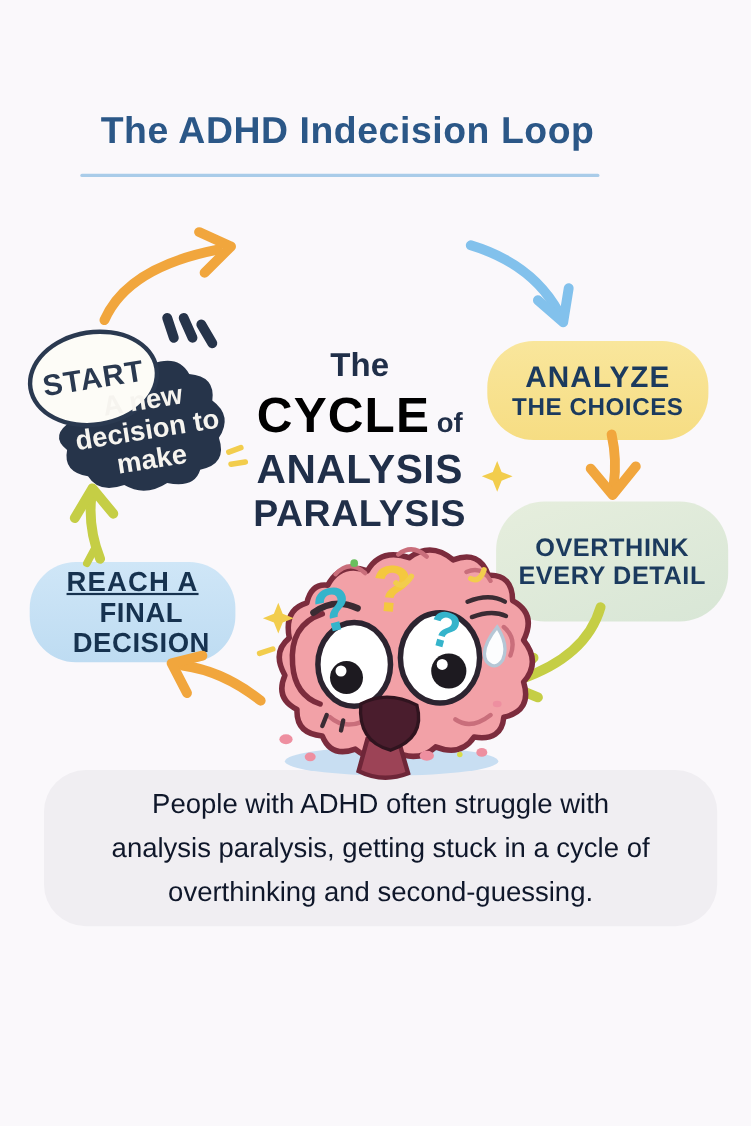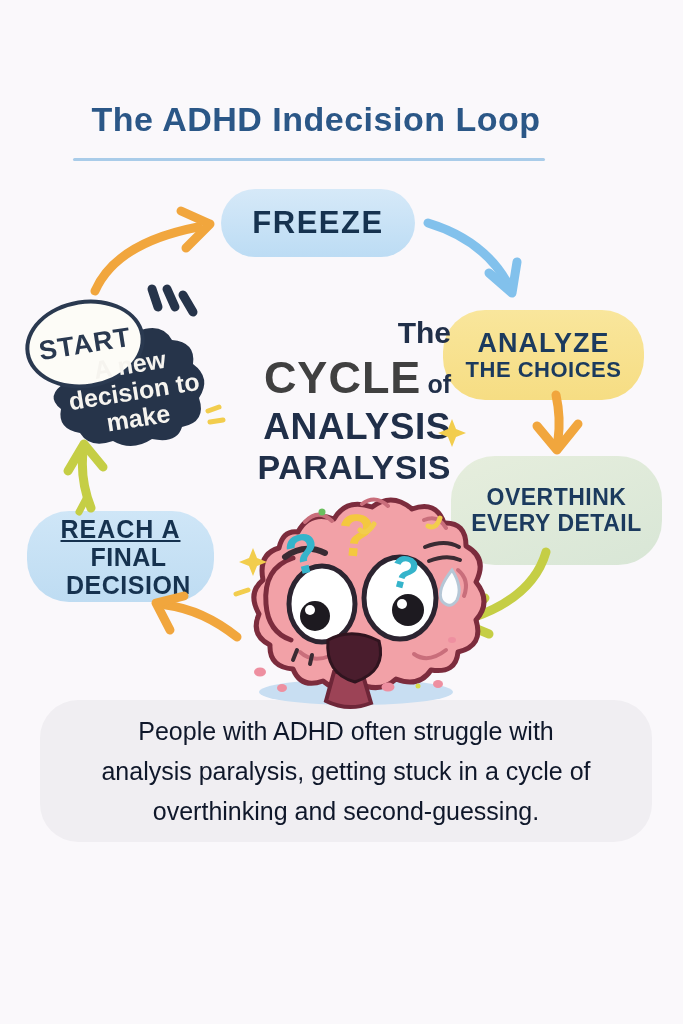--- a/index.html
+++ b/index.html
@@ -51,24 +51,24 @@
     display:flex;align-items:center;justify-content:center;
     transform:rotate(-9deg);
     font-size:27px;font-weight:bold;color:#2a3950;letter-spacing:1px;
   }
   .cloud-text{
     left:58px;top:351px;width:152px;z-index:6;text-align:center;
     transform:rotate(-9deg);color:#f6f4ef;font-weight:bold;
     font-size:25px;line-height:1.08;
   }
   
-  .center-text{left:203px;top:316px;width:248px;text-align:right;color:#202f49;z-index:1;}
+  .center-text{left:203px;top:316px;width:248px;text-align:center;color:#202f49;z-index:1;}
   .ct-the{font-size:30px;font-weight:bold;}
   .ct-row{margin-top:2px;}
-  .ct-cycle{font-size:45px;font-weight:bold;color:#404040;letter-spacing:1px;margin-top:12px;}
+  .ct-cycle{font-size:45px;font-weight:bold;color:#000000;letter-spacing:1px;margin-top:12px;}
   .ct-of{font-size:25px;font-weight:bold;color:#202f49;margin-left:6px;}
   .ct-analysis{font-size:37px;font-weight:bold;letter-spacing:.5px;margin-top:2px;}
   .ct-paralysis{font-size:34px;font-weight:bold;letter-spacing:.5px;}
   
   .footer-box{
     left:40px;top:700px;width:612px;height:142px;border-radius:38px;
     background:#f0eef2;z-index:1;
     display:flex;flex-direction:column;align-items:center;justify-content:center;
     color:#0f172a;font-size:25px;line-height:1.6;text-align:center;
   }
@@ -76,23 +76,20 @@
   .overlay{left:0;top:0;width:683px;height:1024px;z-index:5;pointer-events:none;}
 </style>
 </head>
 <body>
 
 <div class="stage">
 
   <div class="abs title">The ADHD Indecision Loop</div>
   <div class="abs title-underline"></div>
 
-  <div class="abs pill pill-freeze">
-    <span>FREEZE</span>
-  </div>
 
   <div class="abs pill pill-analyze">
     <span class="l1">ANALYZE</span>
     <span class="l2">THE CHOICES</span>
   </div>
 
   <div class="abs pill pill-overthink">
     <span class="l1">OVERTHINK</span>
     <span class="l2">EVERY DETAIL</span>
   </div>

